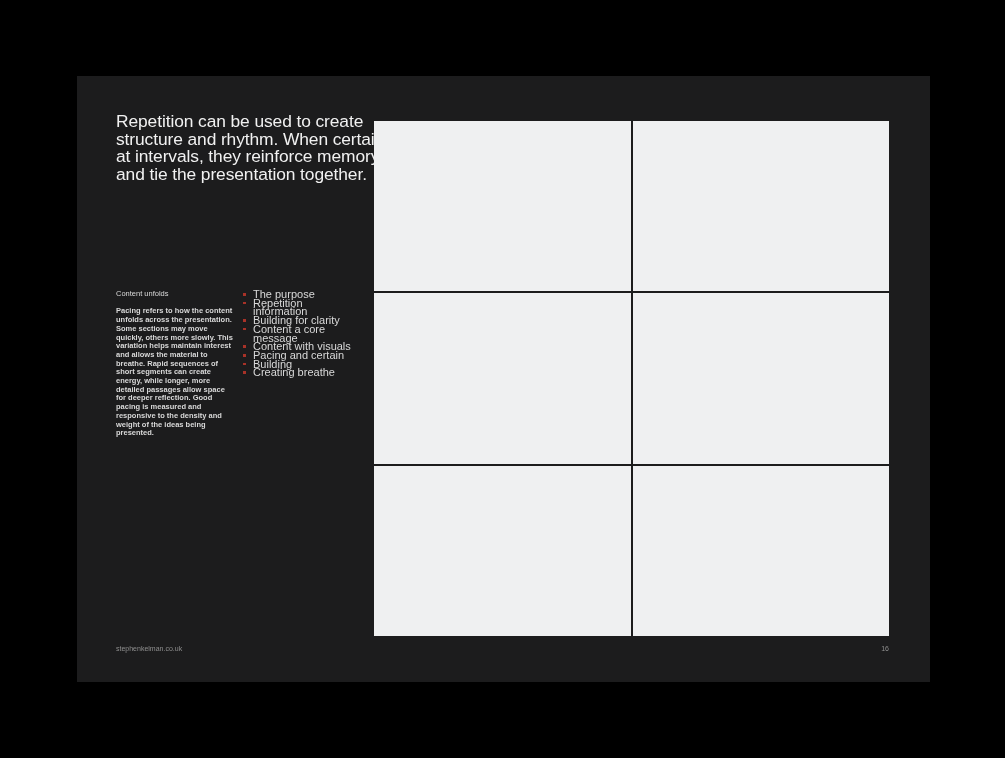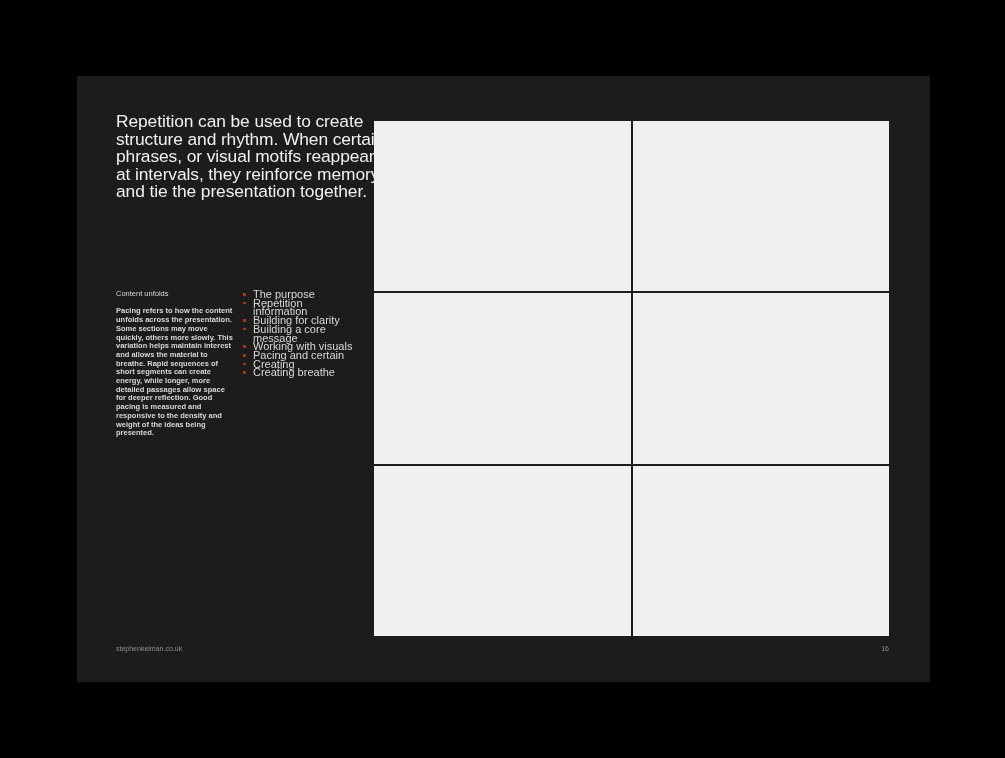--- a/index.html
+++ b/index.html
@@ -108,21 +108,20 @@
 </style>
 </head>
 <body>
 
 <div class="canvas">
   <div class="slide">
 
     <div class="heading">
       <div class="hline">Repetition can be used to create</div>
       <div class="hline">structure and rhythm. When certain</div>
-      <div class="hline">phrases, or visual motifs reappear</div>
       <div class="hline">at intervals, they reinforce memory</div>
       <div class="hline">and tie the presentation together.</div>
     </div>
 
     <div class="cols">
       <div class="col-text">
         <div class="label">Content unfolds</div>
         <div class="body">Pacing refers to how the content unfolds across the presentation. Some sections may move quickly, others more slowly. This variation helps maintain interest and allows the material to breathe. Rapid sequences of short segments can create energy, while longer, more detailed passages allow space for deeper reflection. Good pacing is measured and responsive to the density and weight of the ideas being presented.</div>
       </div>
 
@@ -134,33 +133,33 @@
         <div class="li">
           <span class="bullet"></span>
           <span>Repetition information</span>
         </div>
         <div class="li">
           <span class="bullet"></span>
           <span>Building for clarity</span>
         </div>
         <div class="li">
           <span class="bullet"></span>
-          <span>Building a core message</span>
+          <span>Content a core message</span>
         </div>
         <div class="li">
           <span class="bullet"></span>
-          <span>Working with visuals</span>
+          <span>Content with visuals</span>
         </div>
         <div class="li">
           <span class="bullet"></span>
           <span>Pacing and certain</span>
         </div>
         <div class="li">
           <span class="bullet"></span>
-          <span>Creating</span>
+          <span>Building</span>
         </div>
         <div class="li">
           <span class="bullet"></span>
           <span>Creating breathe</span>
         </div>
       </div>
     </div>
 
     <div class="grid">
       <div class="cell"></div>

